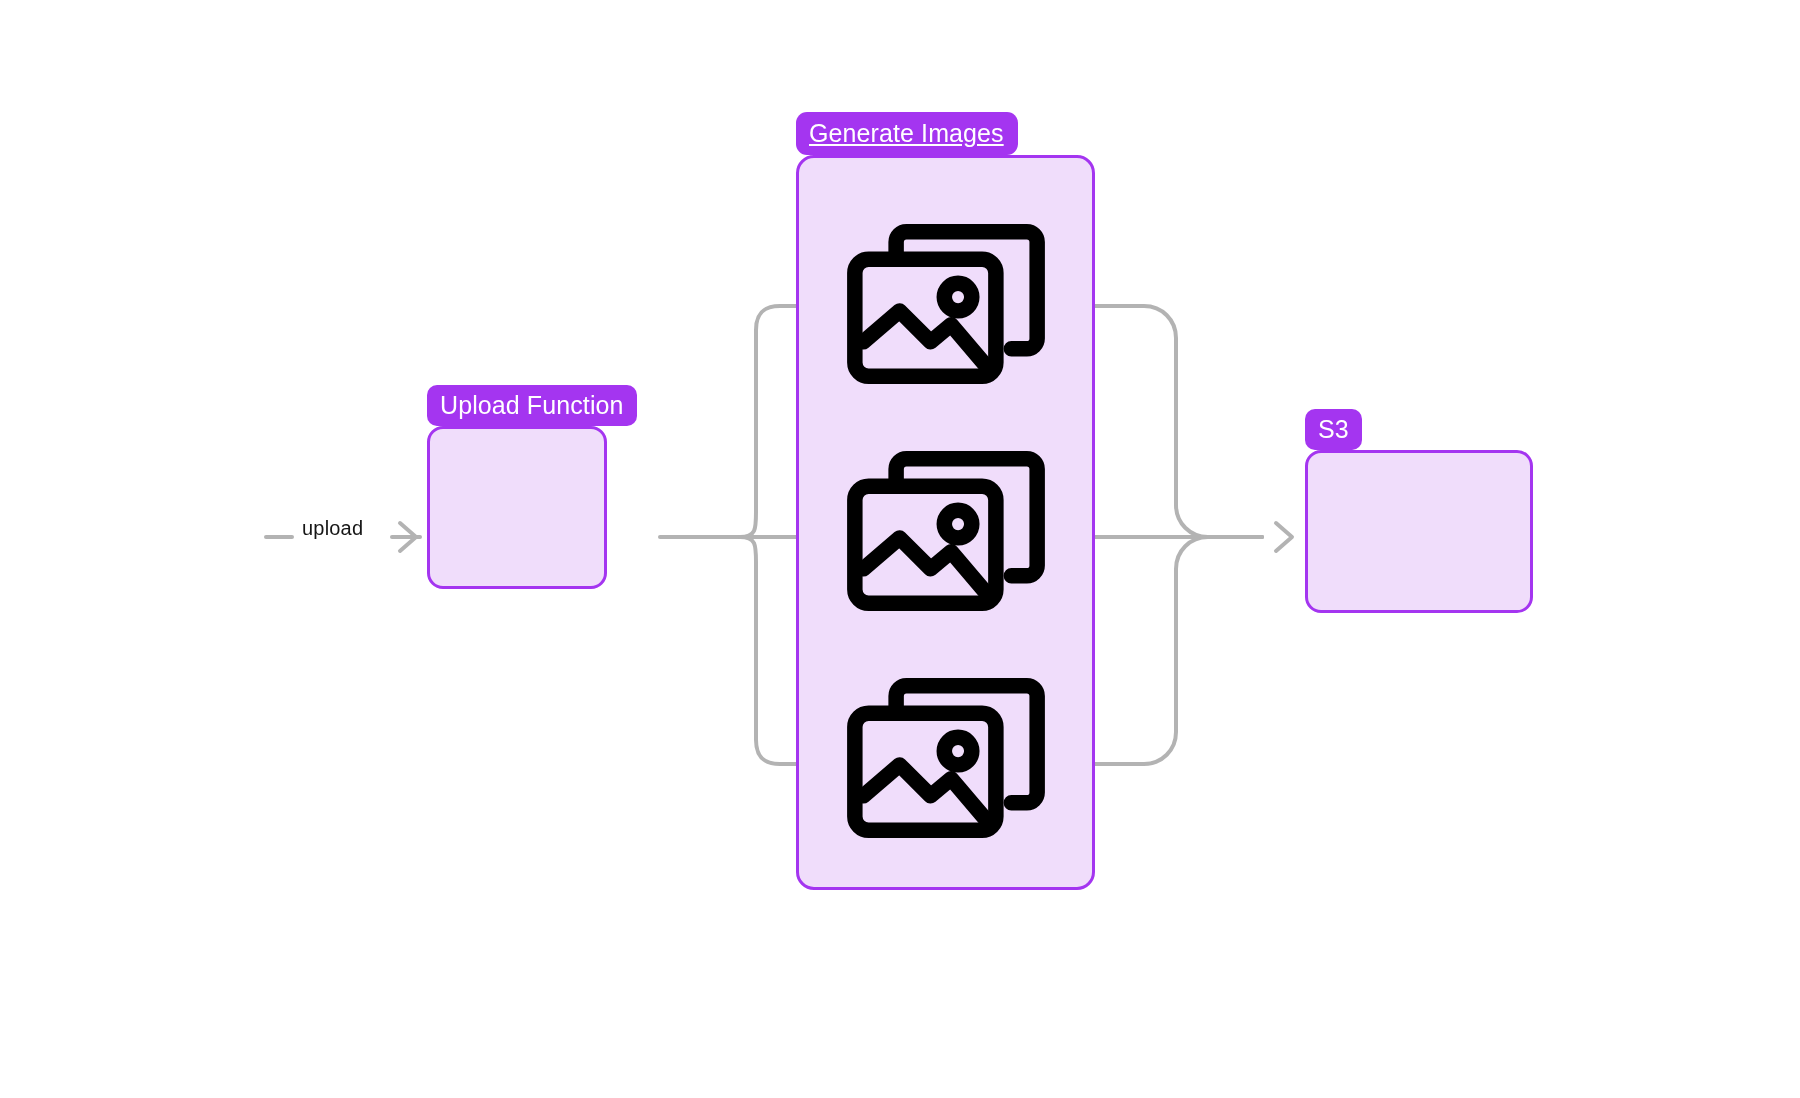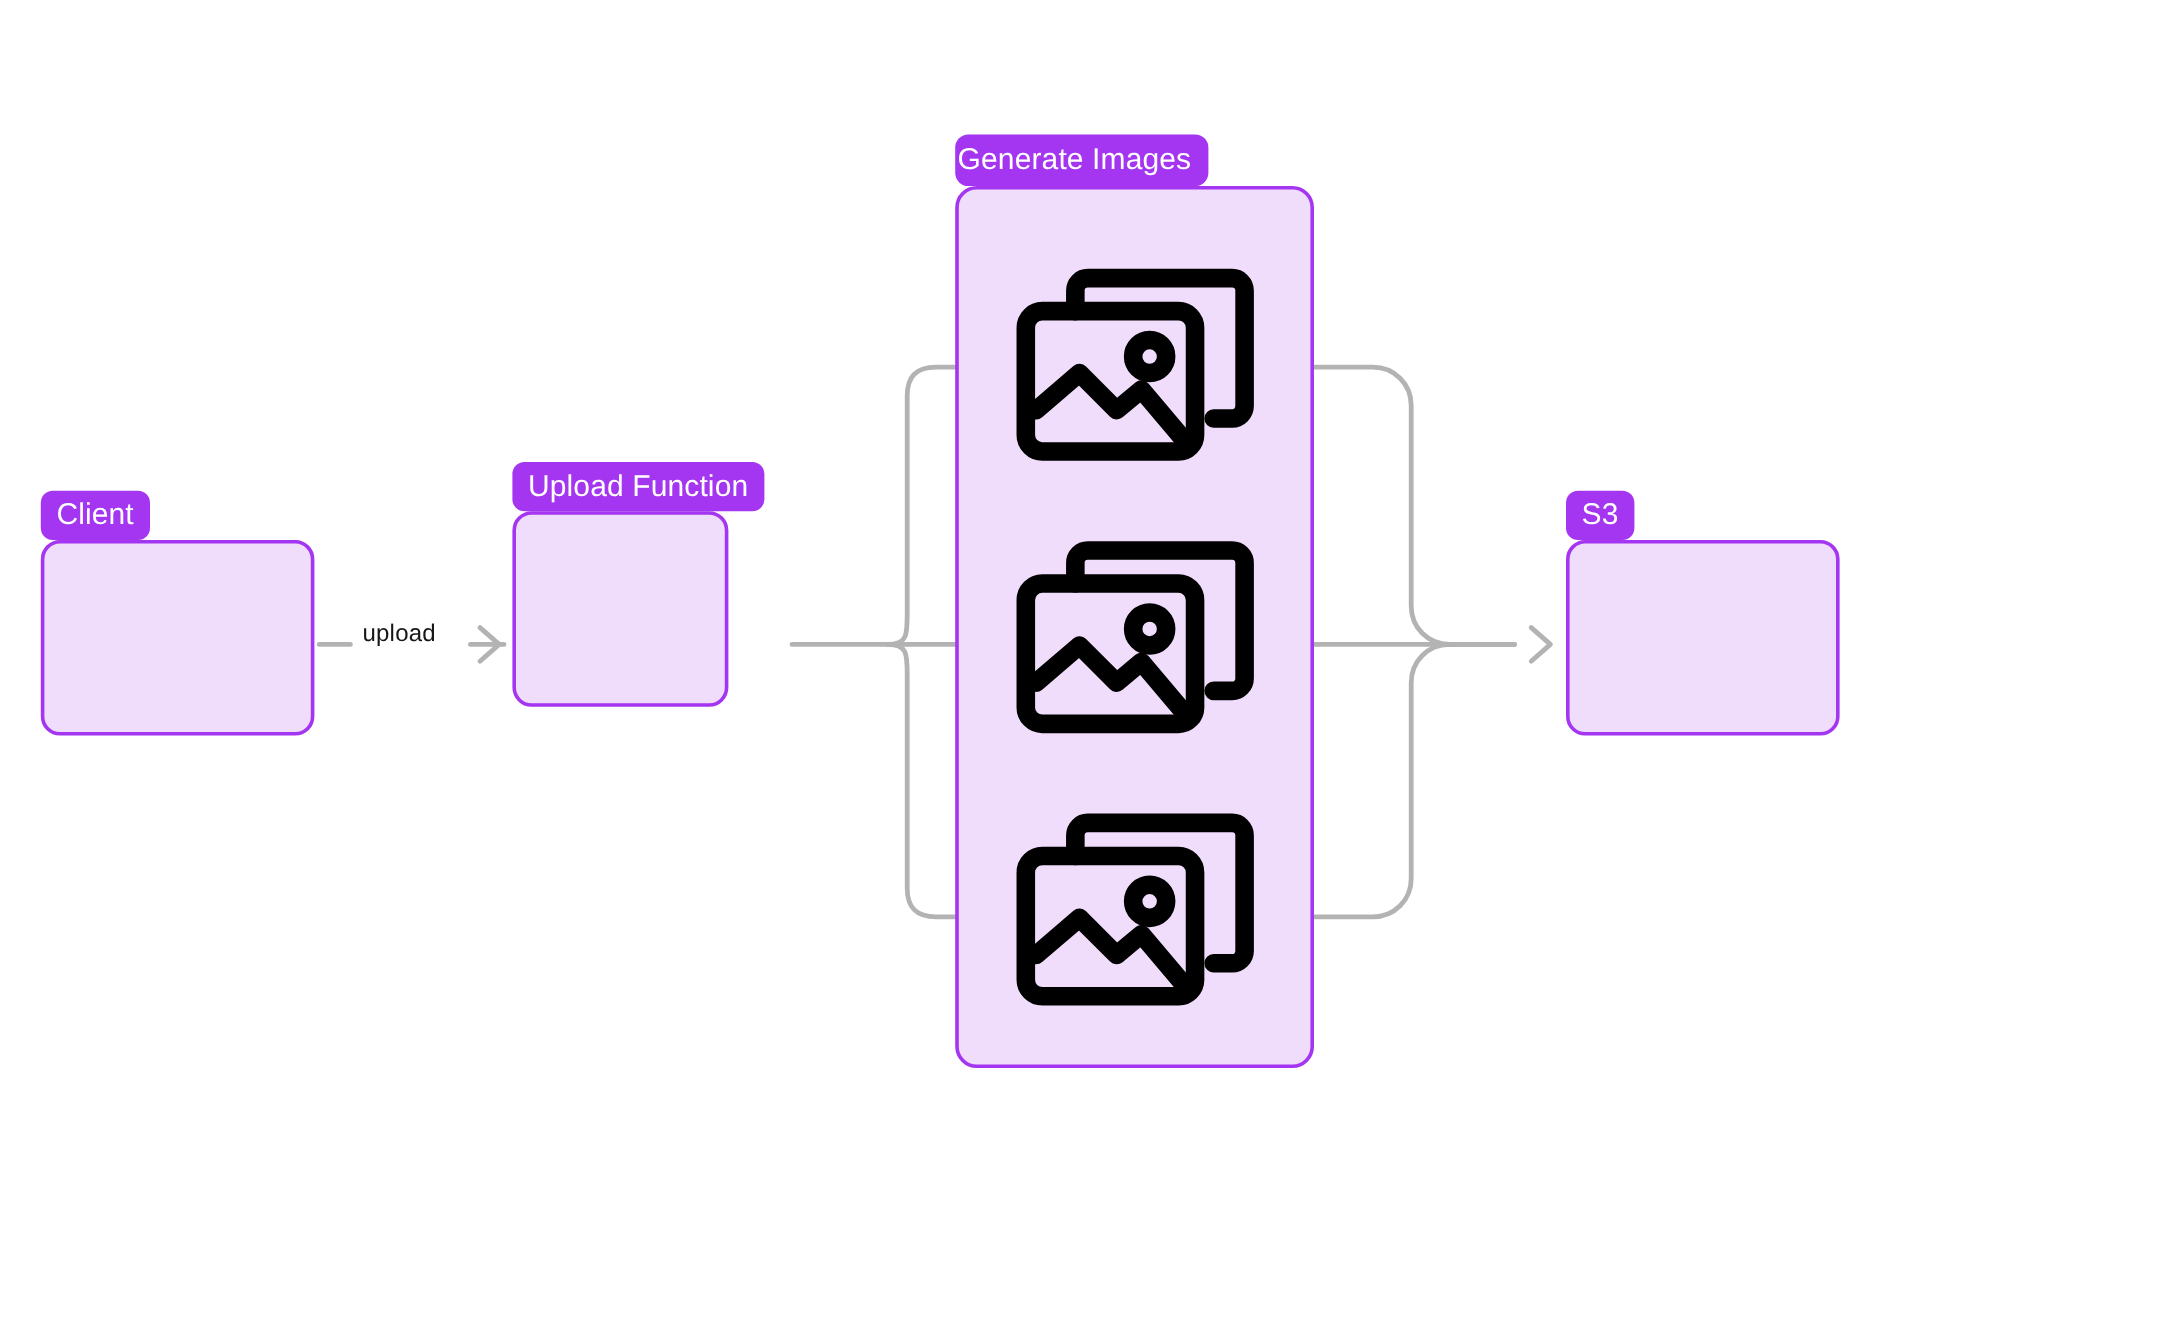--- a/index.html
+++ b/index.html
@@ -88,22 +88,23 @@
     left: 796px;
     top: 155px;
     width: 299px;
     height: 735px;
     z-index: 2;
   }
   #group-generate-images .node-box {
     border-radius: 18px;
   }
   #group-generate-images .node-badge {
-    padding: 7px 14px 8px 2px;
+    padding: 7px 14px 8px 13px;
     border-radius: 11px;
+    text-decoration: underline;
   }
 
   
   .icon-slot {
     position: absolute;
     left: 45px;
     width: 210px;
     height: 172px;
     z-index: 4;
   }
@@ -162,24 +163,20 @@
       <path d="M 1053 537 L 1262 537"></path>
 
       <path d="M 1053 764 L 1144 764
                C 1162 764, 1176 750, 1176 732 L 1176 569
                C 1176 551, 1190 537, 1208 537 L 1262 537"></path>
 
       <path d="M 1276 523 L 1292 537 L 1276 551"></path>
     </g>
   </svg>
 
-  <div class="node" id="node-client">
-    <div class="node-badge">Client</div>
-    <div class="node-box"></div>
-  </div>
 
   <div class="node" id="node-upload-function">
     <div class="node-badge">Upload Function</div>
     <div class="node-box"></div>
   </div>
 
   <div id="edge-label-upload">upload</div>
 
   <div id="group-generate-images">
     <div class="node-badge">Generate Images</div>

